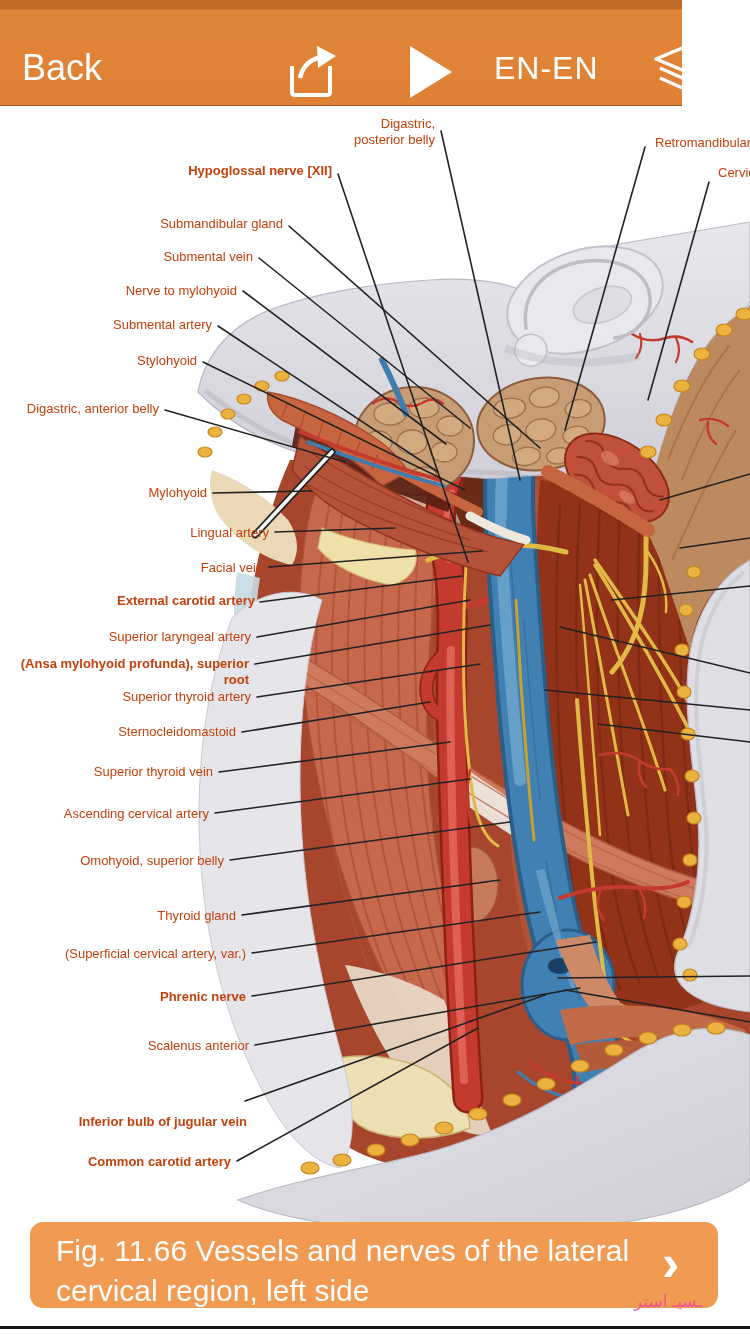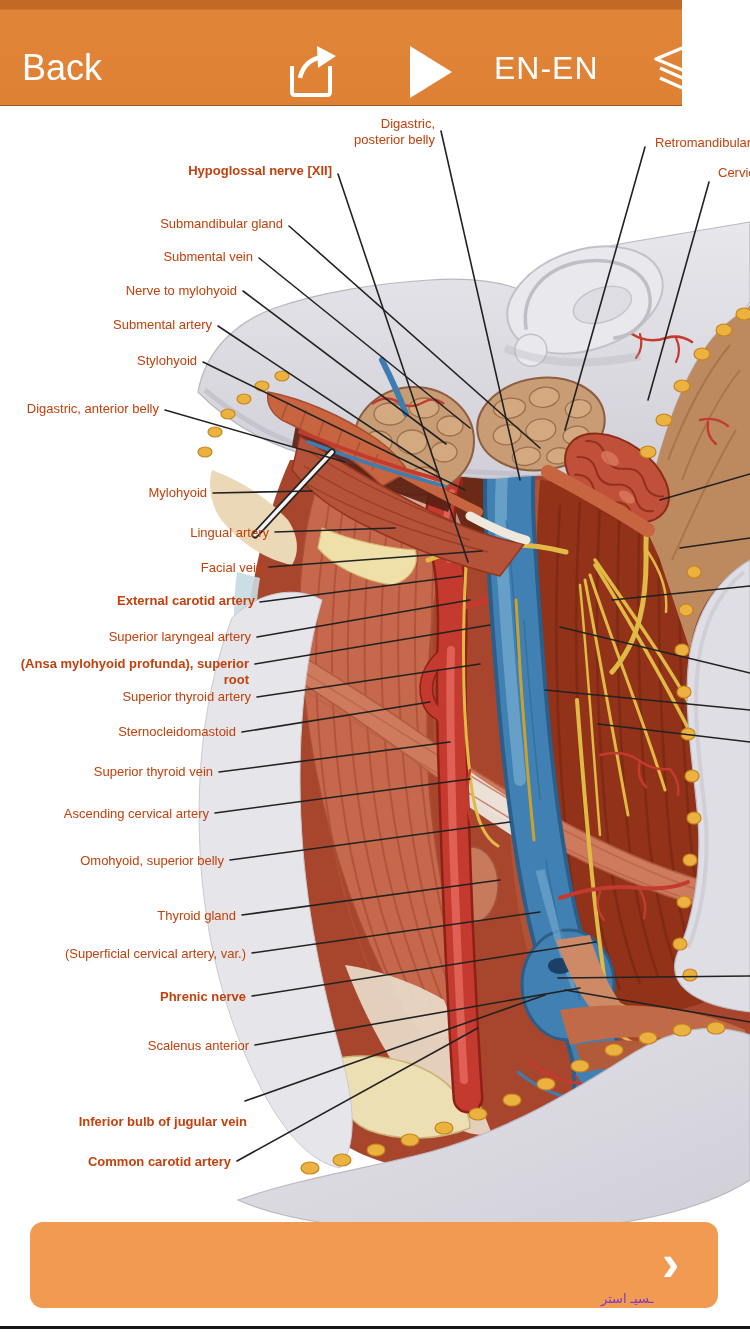--- a/index.html
+++ b/index.html
@@ -21,21 +21,21 @@
   .fig-label.bold{font-weight:700;}
   .fig-label.left{text-align:left;white-space:nowrap;}
 
   
   #caption-bar{position:absolute;left:30px;top:1222px;width:688px;height:86px;z-index:40;
     background:#f09a52;border-radius:13px;}
   #caption-text{position:absolute;left:26px;top:9px;width:590px;font-size:30px;line-height:40px;
     color:#fdfdfd;}
   #caption-chevron{position:absolute;left:632px;top:11px;font-size:52px;font-weight:700;color:#fff;}
 
-  #watermark{position:absolute;left:601px;top:1291px;z-index:41;font-size:13px;color:#6d28d9;
+  #watermark{position:absolute;left:634px;top:1291px;z-index:41;font-size:17px;color:#ec4899;
     opacity:.85;letter-spacing:1px;}
   #bottom-rule{position:absolute;left:0;top:1326px;width:750px;height:3px;background:#161616;z-index:45;}
 
   svg{display:block;}
   #art{position:absolute;left:0;top:0;z-index:5;}
 </style>
 </head>
 <body>
 
 <div id="stage">
@@ -396,18 +396,19 @@
     </svg>
     <div id="lang-btn">EN-EN</div>
     <svg class="icon-btn" style="left:652px;top:42px" width="70" height="62" viewBox="0 0 70 62">
       <path d="M35,4 L66,17 L35,30 L4,17 Z" fill="none" stroke="#fff" stroke-width="3.5" stroke-linejoin="round"></path>
       <path d="M8,26 L35,38 L62,26" fill="none" stroke="#fff" stroke-width="3.5" stroke-linejoin="round"></path>
       <path d="M8,36 L35,48 L62,36" fill="none" stroke="#fff" stroke-width="3.5" stroke-linejoin="round"></path>
     </svg>
   </div>
 
   <div id="caption-bar">
+    <div id="caption-text">Fig. 11.66 Vessels and nerves of the lateral cervical region, left side</div>
     <div id="caption-chevron">›</div>
   </div>
 
   <div id="watermark">ـسيـ استر</div>
   <div id="bottom-rule"></div>
 </div>
 
 </body></html>

